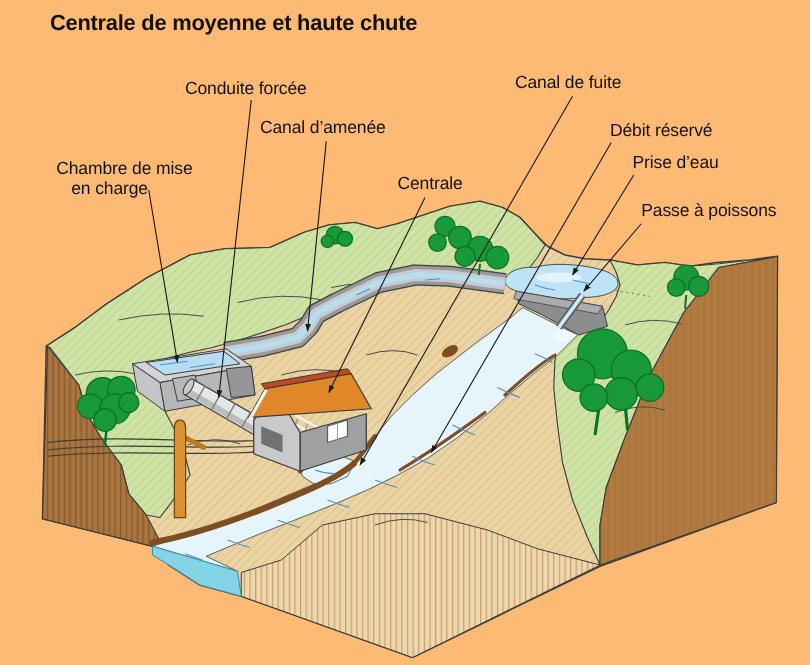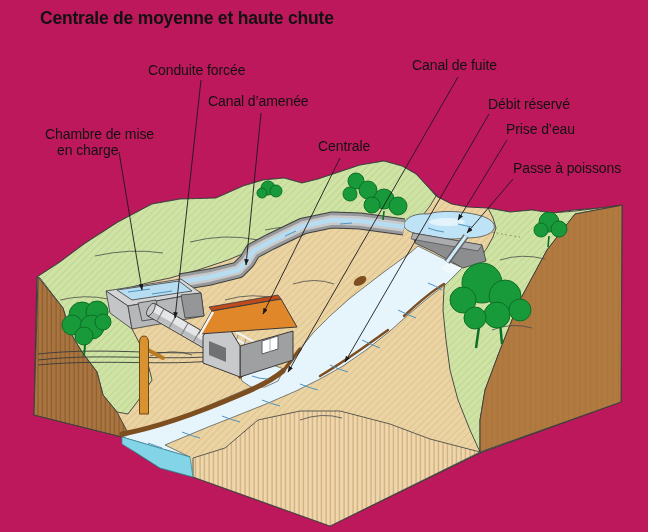--- a/index.html
+++ b/index.html
@@ -1,16 +1,16 @@
 <!DOCTYPE html>
 <html><head>
 <meta charset="utf-8">
 <style>
   html,body{margin:0;padding:0;background:#ffffff;}
-  .stage{position:relative;width:648px;height:532px;background:#be185d;overflow:hidden;
+  .stage{position:relative;width:648px;height:532px;background:#fdba74;overflow:hidden;
          font-family:"Liberation Sans", sans-serif;}
   svg{display:block;}
   text{font-family:"Liberation Sans", sans-serif; fill:#111; font-size:14px; letter-spacing:-0.1px;}
   text.title{font-size:17.5px; font-weight:bold; letter-spacing:-0.2px;}
 </style>
 </head>
 <body>
 
 <div class="stage">
 <svg width="648" height="532" viewBox="0 0 648 532">

